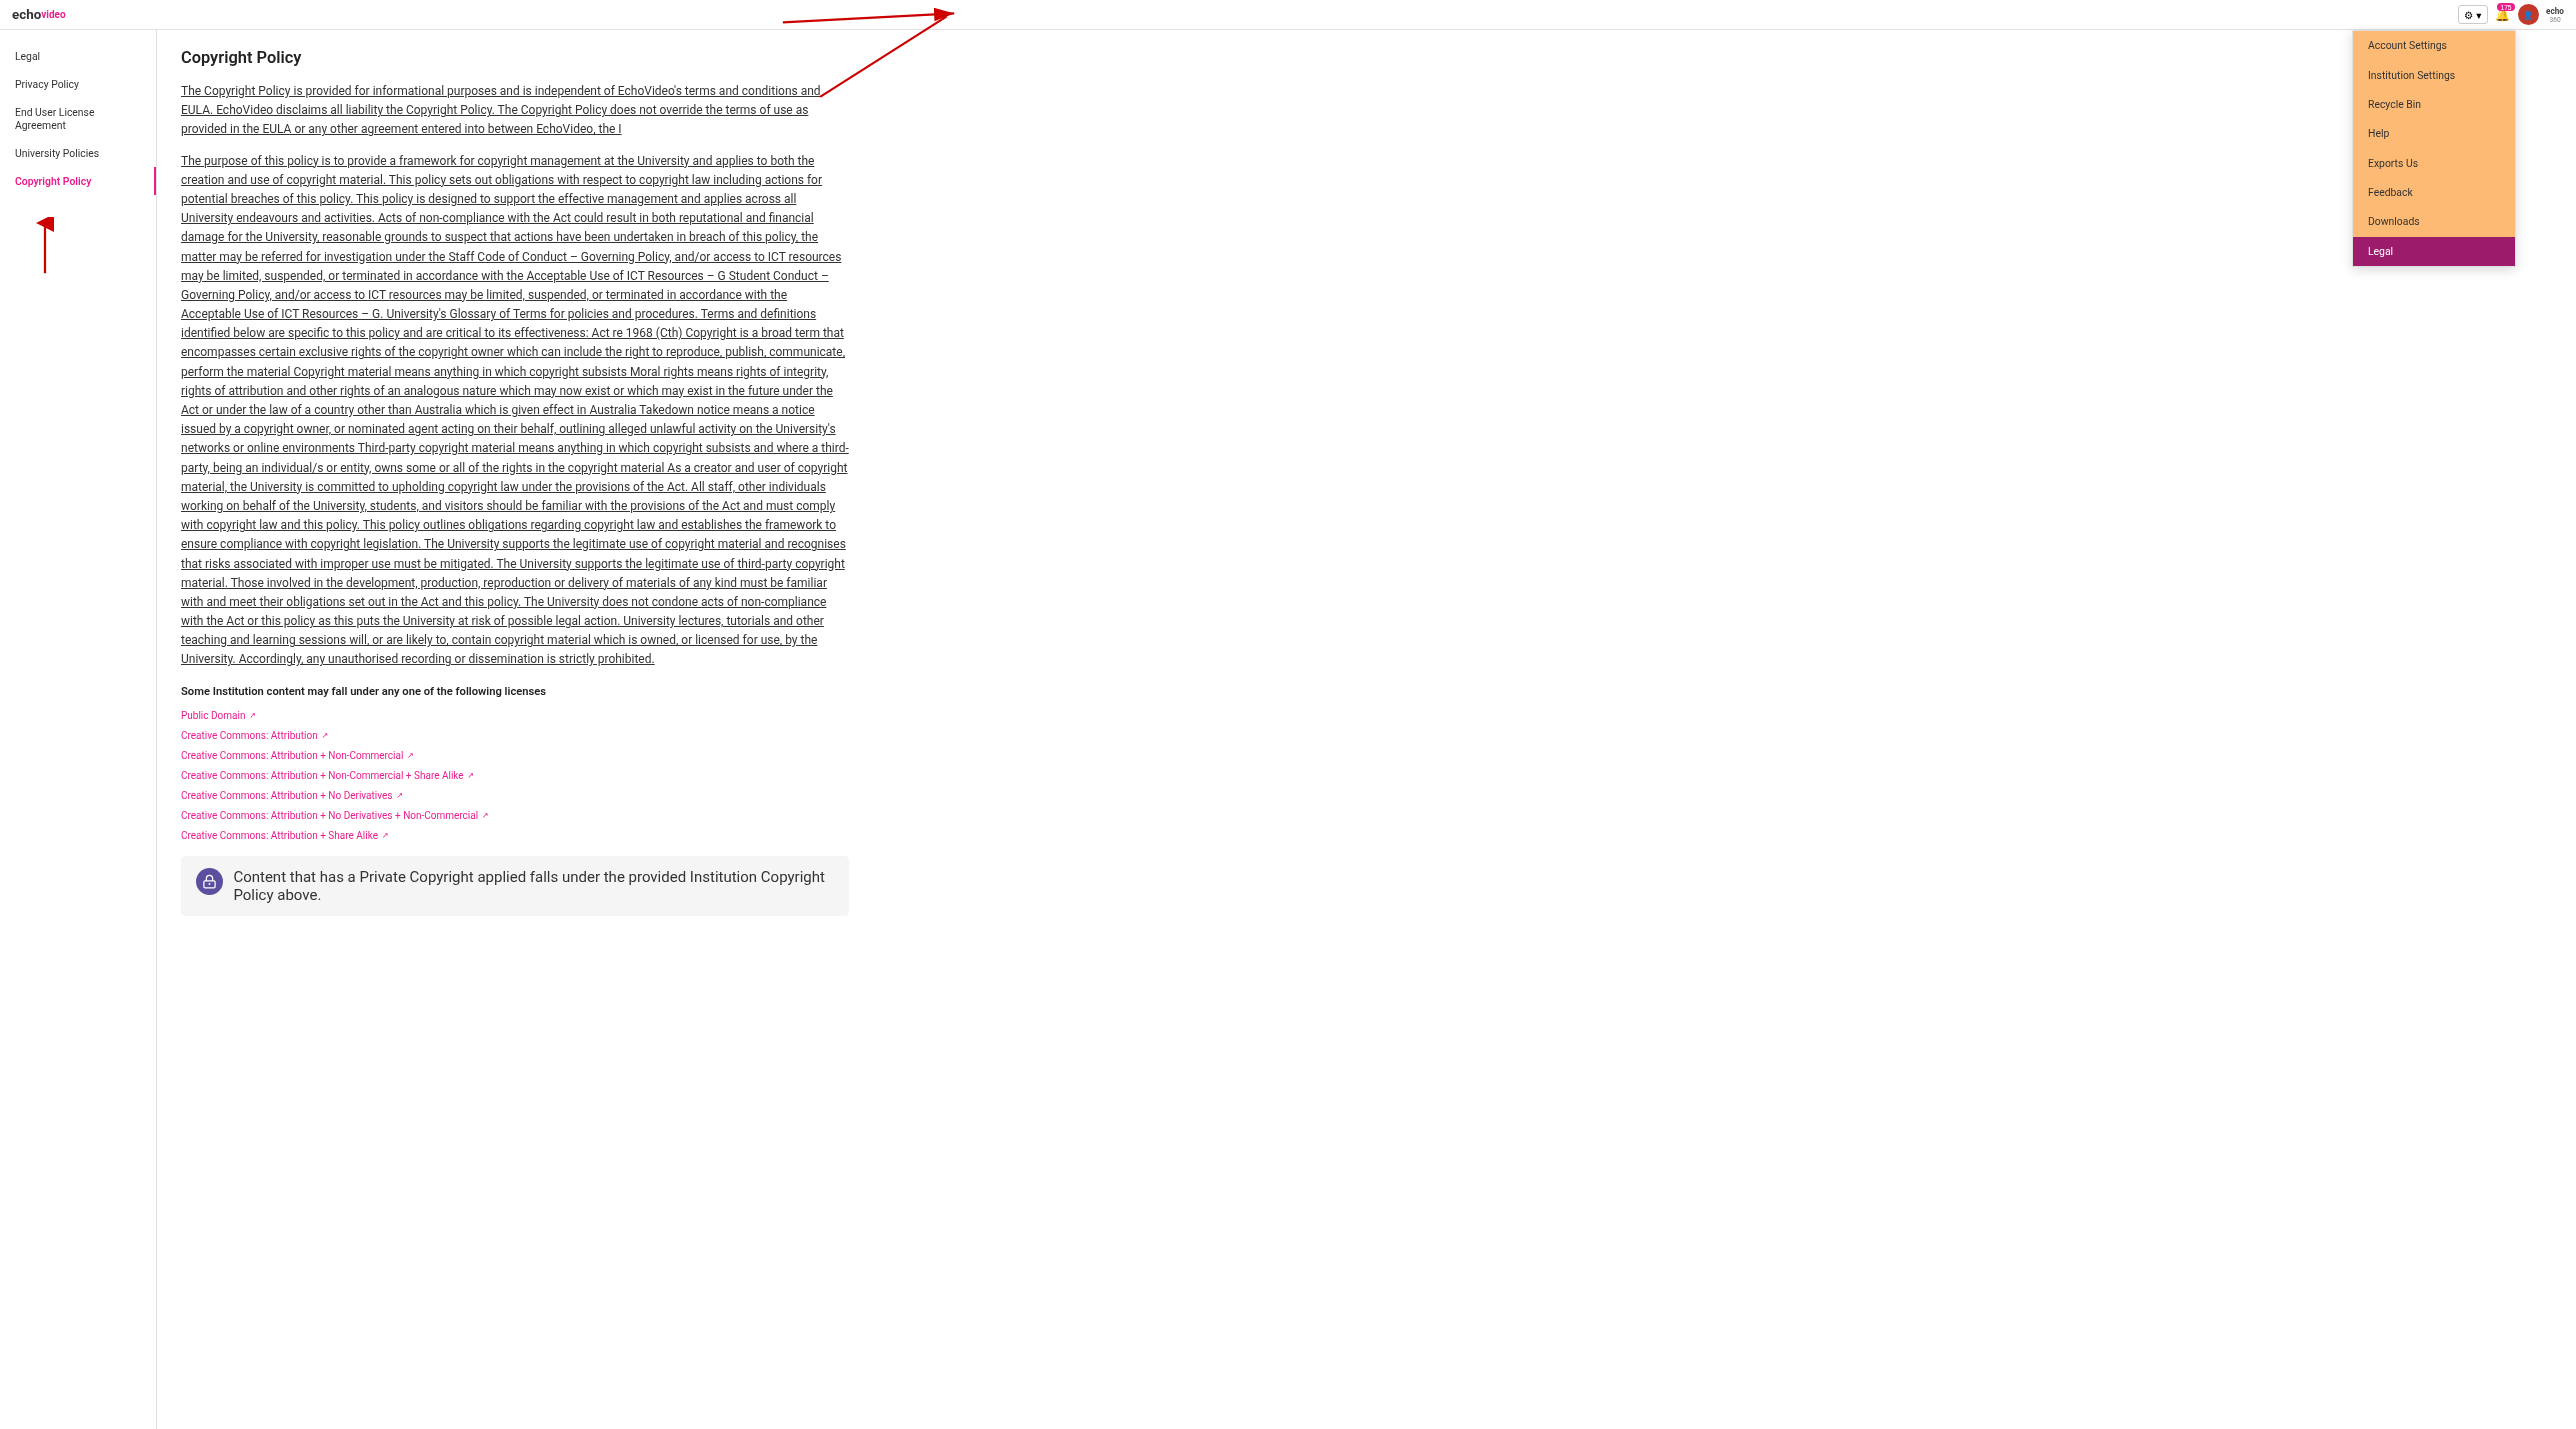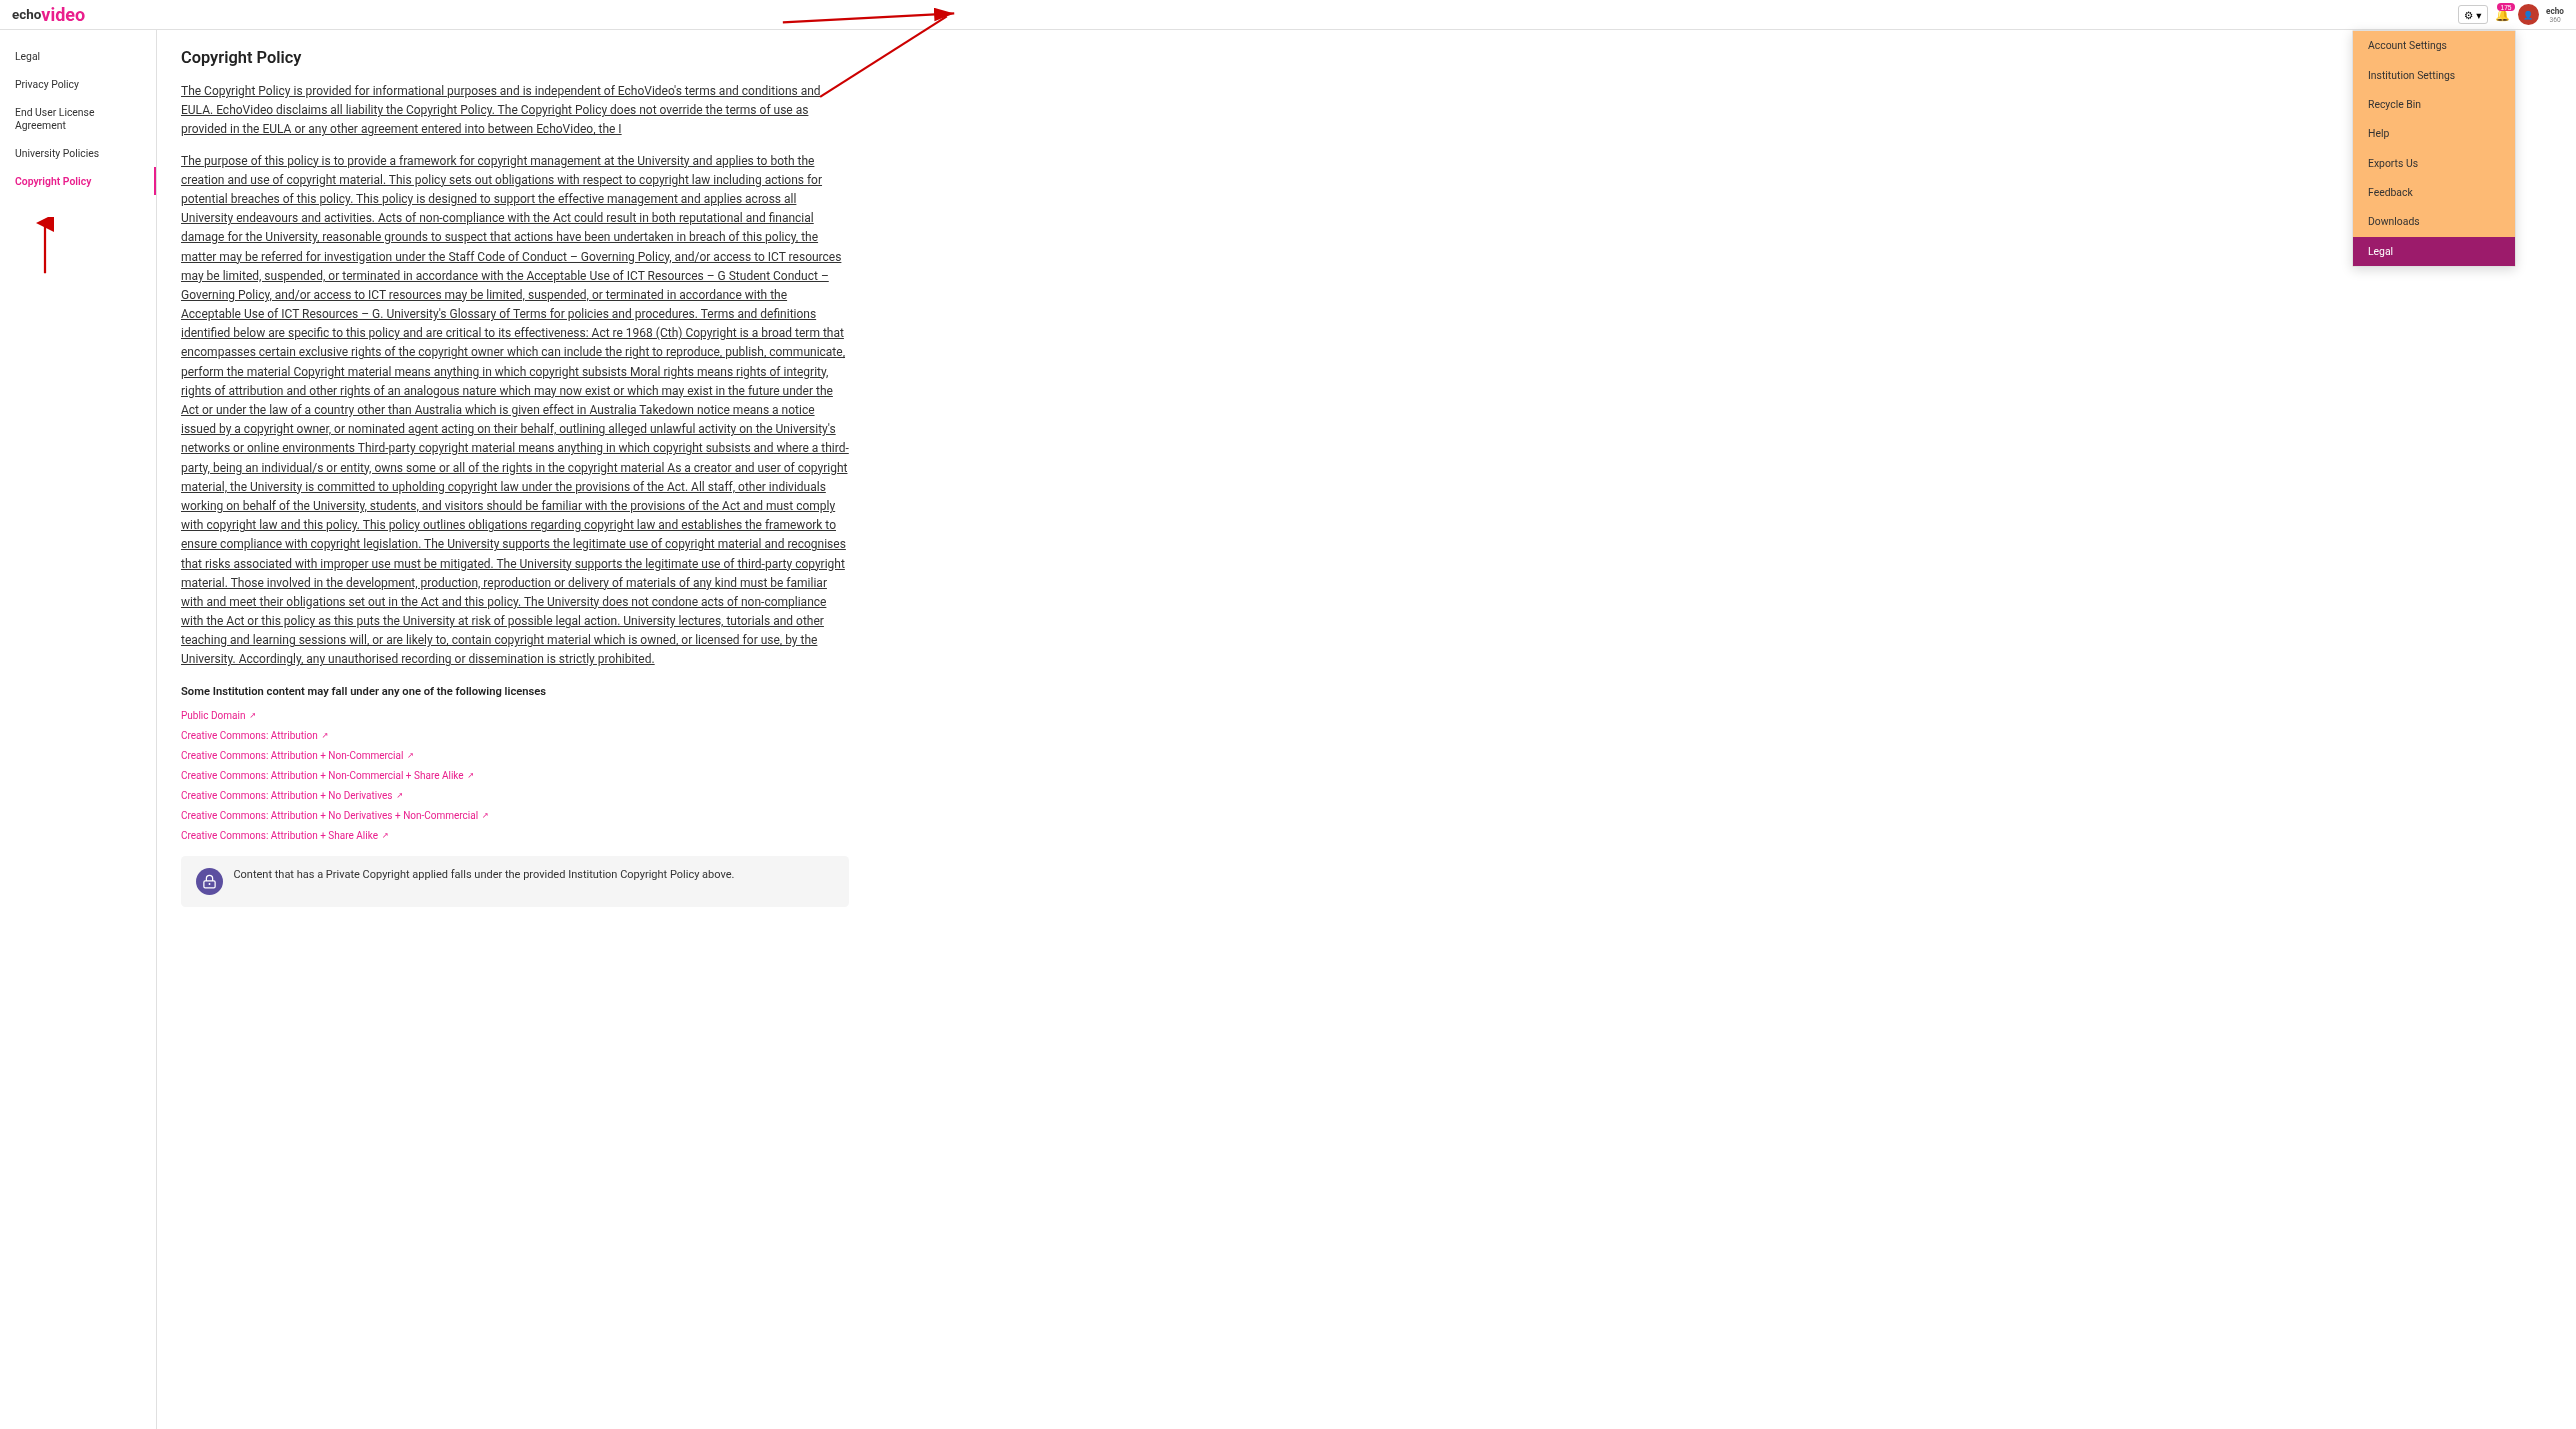--- a/index.html
+++ b/index.html
@@ -6,21 +6,21 @@
     body { font-family: -apple-system, BlinkMacSystemFont, 'Segoe UI', Roboto, sans-serif; font-size: 10.4px; color: #333; background: #fff; overflow-x: hidden; }
 
     
     .top-nav {
       display: flex; height: 30px;
       padding: 0 12px; border-bottom: 0.7px solid #e0e0e0;
       background: #fff; position: fixed; top: 0; left: 0; right: 0; z-index: 100;
     }
     .logo { display: flex; align-items: center; margin-right: 18px; }
     .logo-echo { font-size: 13.4px; font-weight: 700; color: #333; }
-    .logo-video { font-size: 18px; font-weight: 700; color: #e91e8c; }
+    .logo-video { font-size: 10px; font-weight: 700; color: #e91e8c; }
     .nav-links { display: flex; align-items: center; gap: 3px; flex: 1; }
     .nav-link { font-size: 9.7px; color: #444; padding: 3px 6px; cursor: pointer; text-decoration: none; }
     .create-btn {
       background: #6d28d9; color: #fff; border: none; border-radius: 3px;
       padding: 3.7px 10.4px; font-size: 9.7px; cursor: pointer;
       display: flex; align-items: center; gap: 4.5px;
     }
     .create-btn .ai-icon { font-size: 9px; }
     .nav-right { display: flex; align-items: center; gap: 7.5px; margin-left: auto; }
     .gear-btn { background: none; border: 0.7px solid #ccc; border-radius: 3px; padding: 2.2px 5.2px; cursor: pointer; font-size: 10.4px; }
@@ -44,21 +44,21 @@
     .policy-text p { margin-bottom: 12px; }
     .licenses-heading { font-size: 11.2px; font-weight: 600; margin-bottom: 12px; color: #222; }
     .license-link { display: flex; align-items: center; gap: 3.7px; color: #e91e8c; font-size: 10px; margin-bottom: 9px; cursor: pointer; text-decoration: none; }
     .ext-icon { font-size: 8.2px; }
 
     .private-copyright-box {
       display: flex; align-items: flex-start; gap: 10.4px;
       background: #f5f5f5; border-radius: 4.5px; padding: 12px 15px; margin-top: 15px;
     }
     .private-icon { width: 27px; height: 27px; border-radius: 50%; background: #5c4fa0; display: flex; align-items: center; justify-content: center; color: #fff; font-size: 12px; flex-shrink: 0; }
-    .private-text { font-size: 11px; color: #333; }
+    .private-text { font-size: 15px; color: #333; }
     .dropdown-menu {
       position: fixed; top: 30px; right: 60px; width: 164px;
       background: #fdba74; border: 0.7px solid #e0e0e0; box-shadow: 0 3px 12px rgba(0,0,0,0.15);
       z-index: 300; border-radius: 1.5px;
     }
     .dropdown-item { padding: 8.2px 15px; font-size: 10.4px; color: #333; cursor: pointer; }
     .dropdown-item.active { background: #9c1b6b; color: #fff; }
 
     
     .arrow-container { position: fixed; top: 0; left: 0; right: 0; bottom: 0; pointer-events: none; z-index: 400; }

